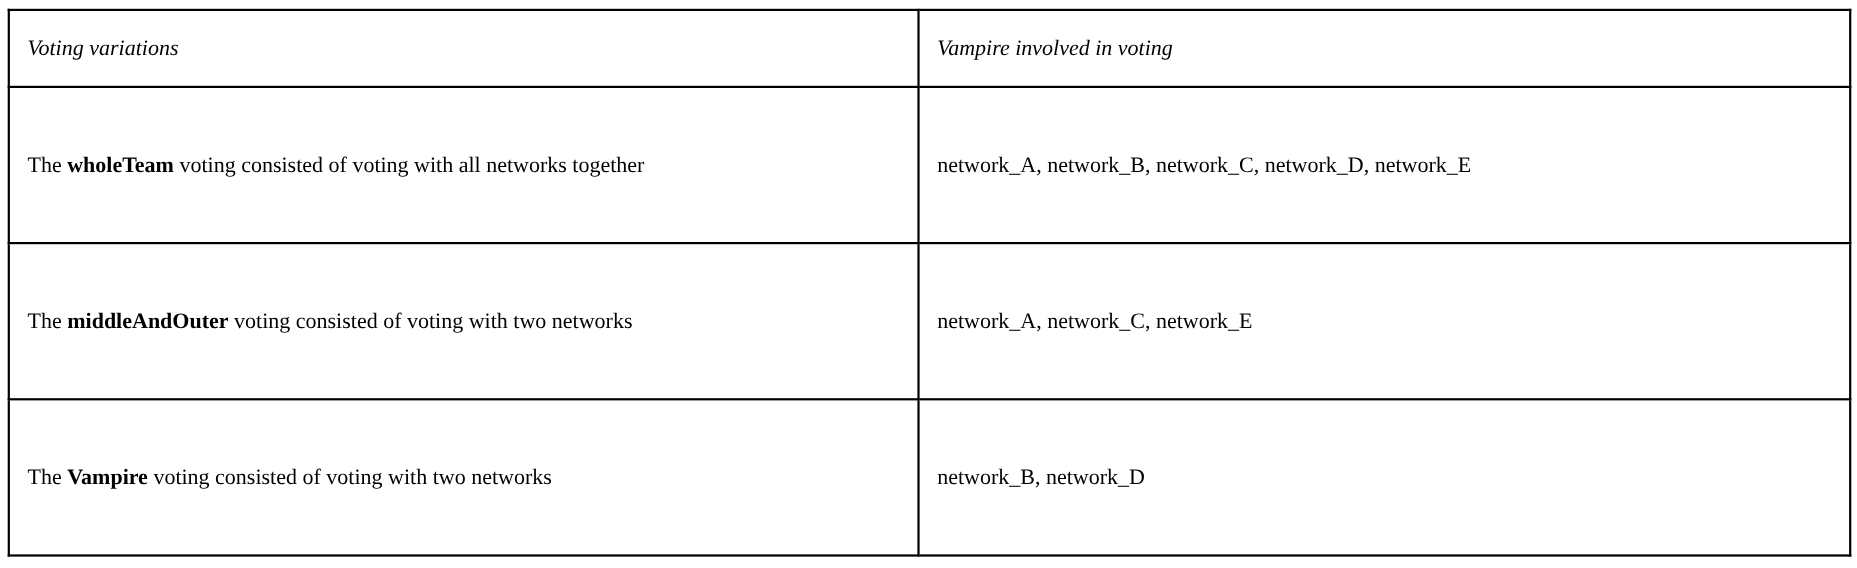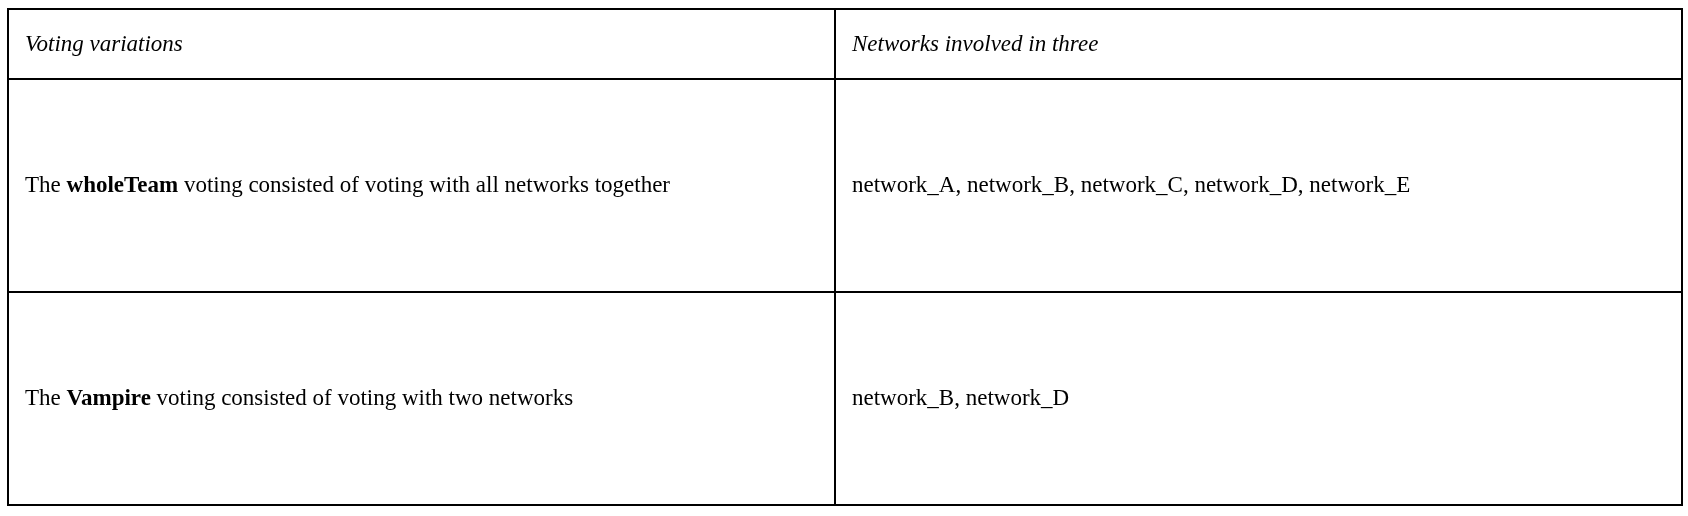--- a/index.html
+++ b/index.html
@@ -30,21 +30,21 @@
     height: 100%;
     table-layout: fixed;
   }
 
   table.voting-table td,
   table.voting-table th {
     border: 2px solid #000000;
     padding: 0 17px 0 16px;
     vertical-align: middle;
     text-align: left;
-    font-size: 23px;
+    font-size: 20px;
     line-height: 1.15;
     font-weight: normal;
     white-space: nowrap;
     overflow: hidden;
   }
 
   col.col-variations { width: 827px; }
   col.col-networks   { width: 847px; }
 
   thead th {
@@ -67,29 +67,35 @@
 
 <div class="table-wrap">
   <table class="voting-table">
     <colgroup>
       <col class="col-variations">
       <col class="col-networks">
     </colgroup>
     <thead>
       <tr>
         <th>Voting variations</th>
-        <th>Networks involved in three</th>
+        <th>Vampire involved in voting</th>
       </tr>
     </thead>
     <tbody>
       <tr>
         <td>
           <span>The </span><span class="bold-name">wholeTeam</span><span> voting consisted of voting with all networks together</span>
         </td>
         <td>network_A, network_B, network_C, network_D, network_E</td>
+      </tr>
+      <tr>
+        <td>
+          <span>The </span><span class="bold-name">middleAndOuter</span><span> voting consisted of voting with two networks</span>
+        </td>
+        <td>network_A, network_C, network_E</td>
       </tr>
       <tr>
         <td>
           <span>The </span><span class="bold-name">Vampire</span><span> voting consisted of voting with two networks</span>
         </td>
         <td>network_B, network_D</td>
       </tr>
     </tbody>
   </table>
 </div>

